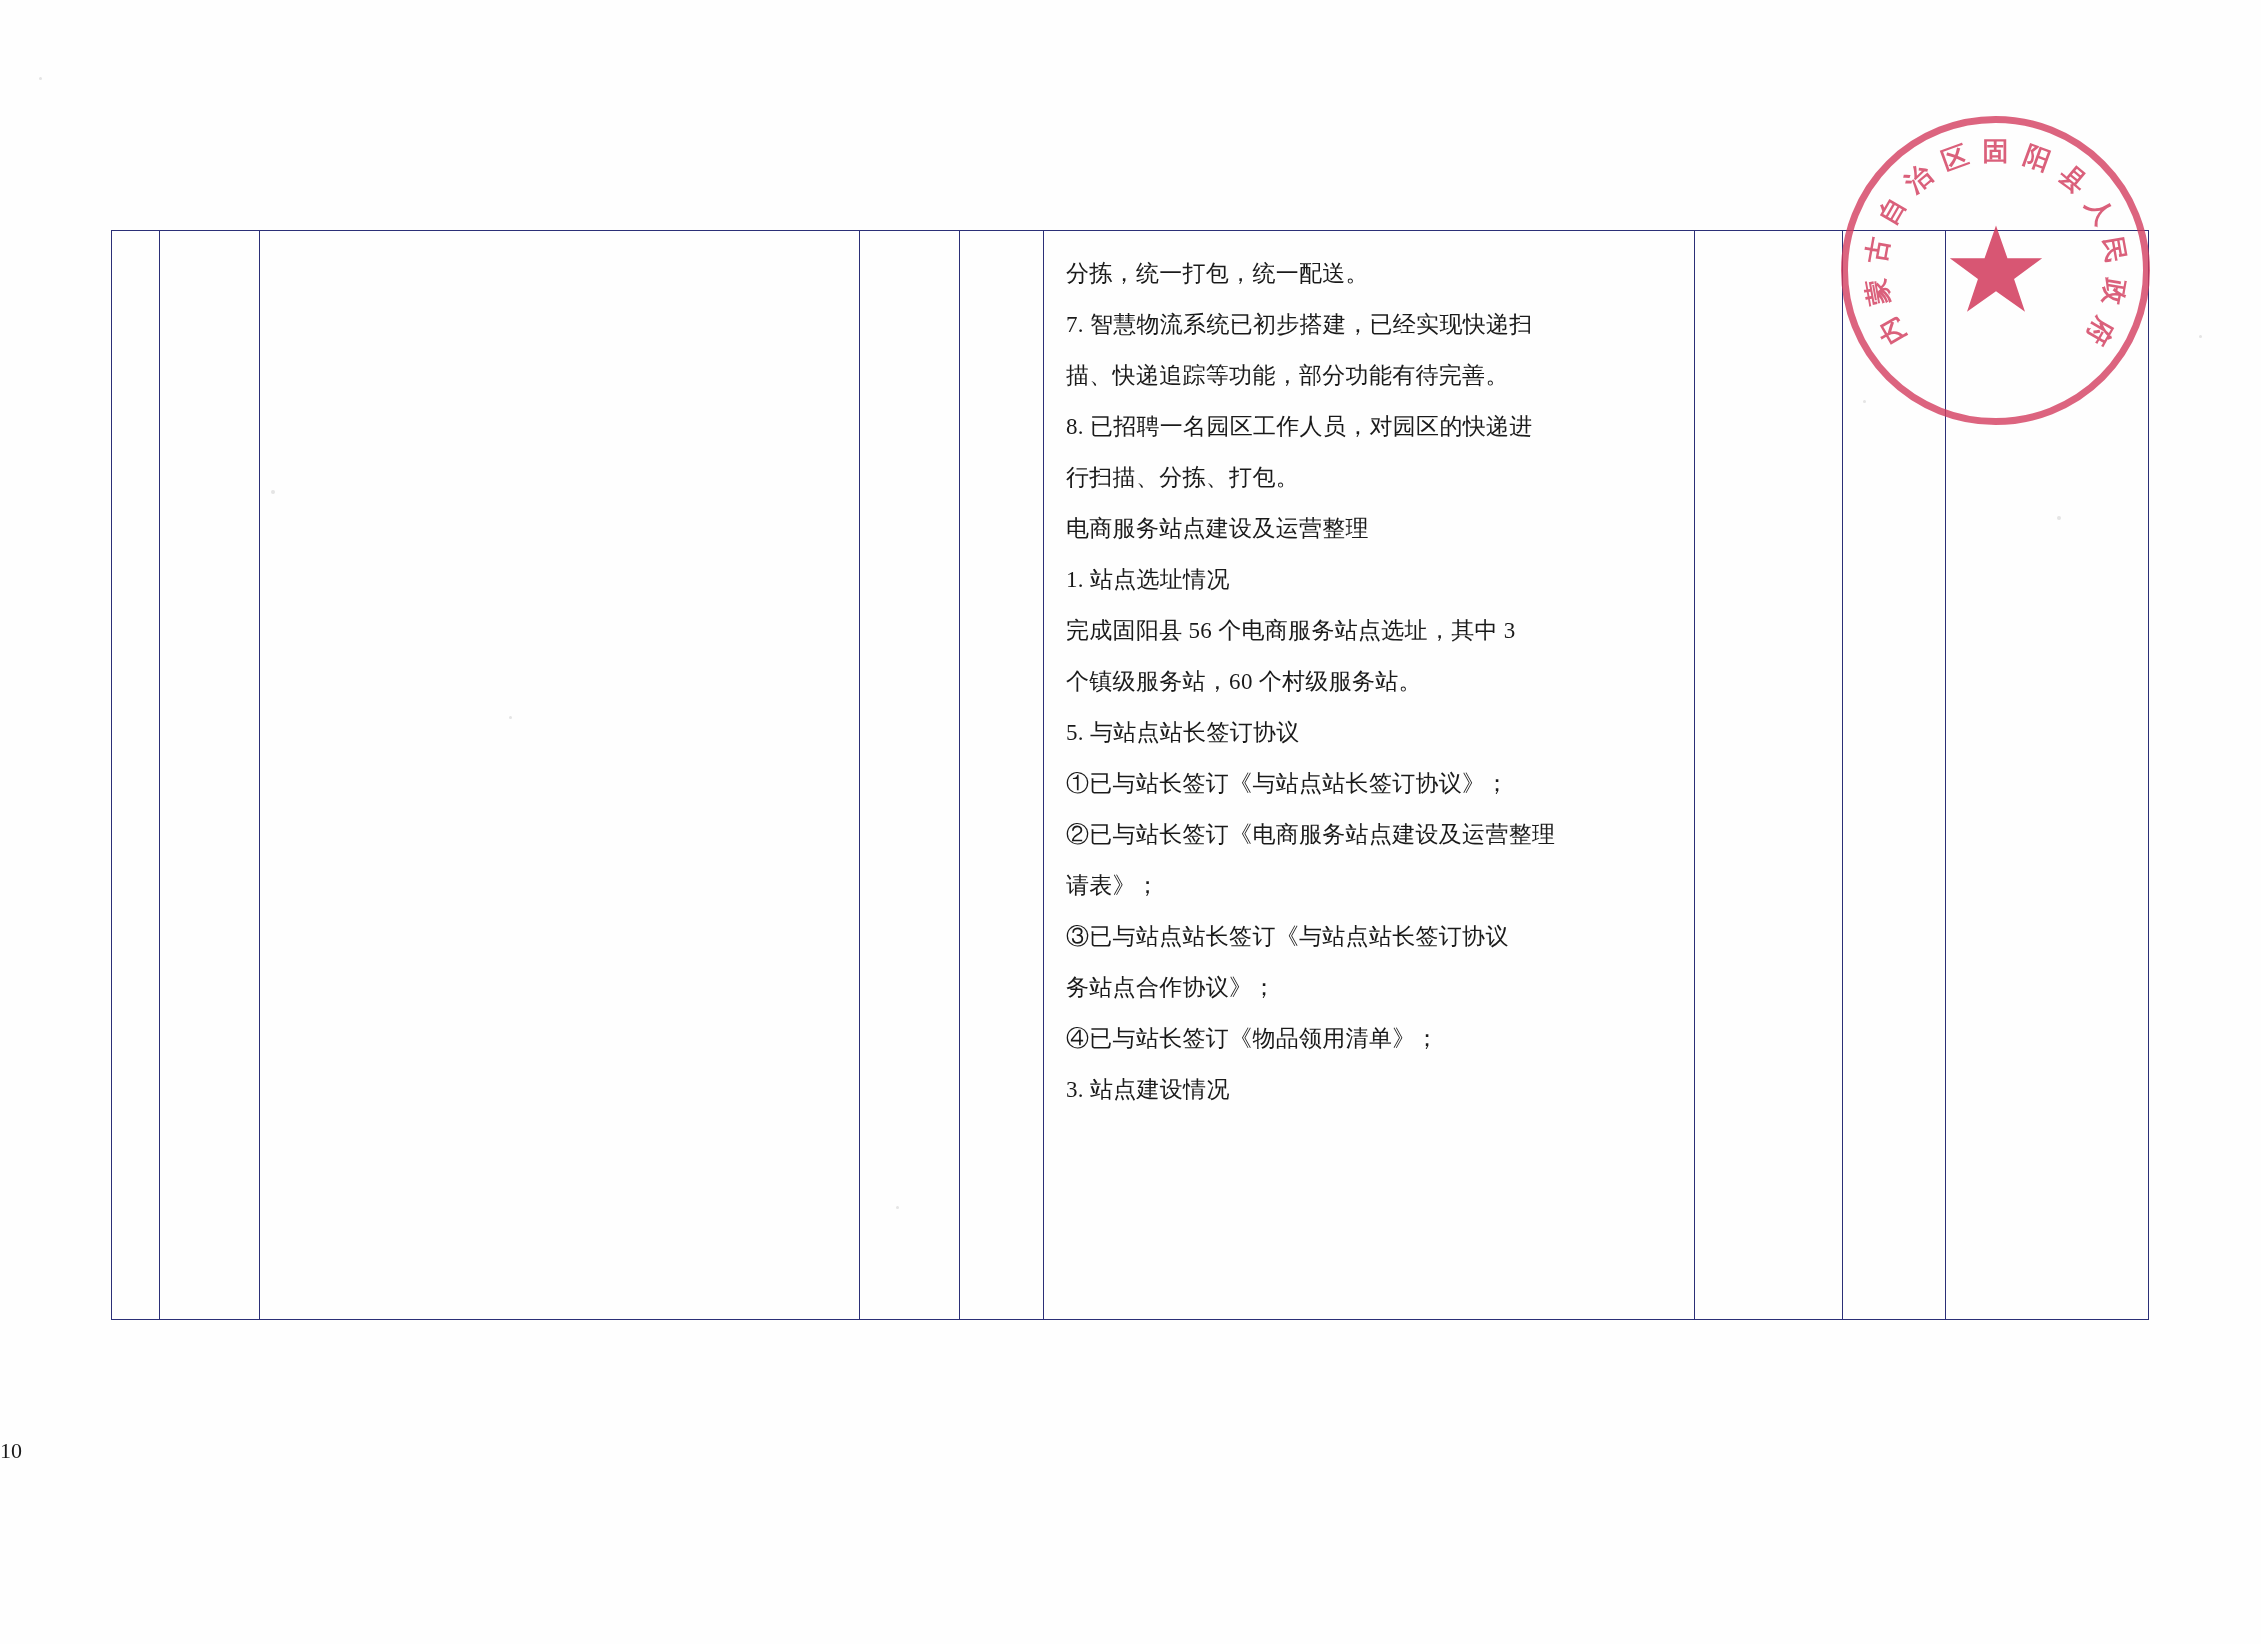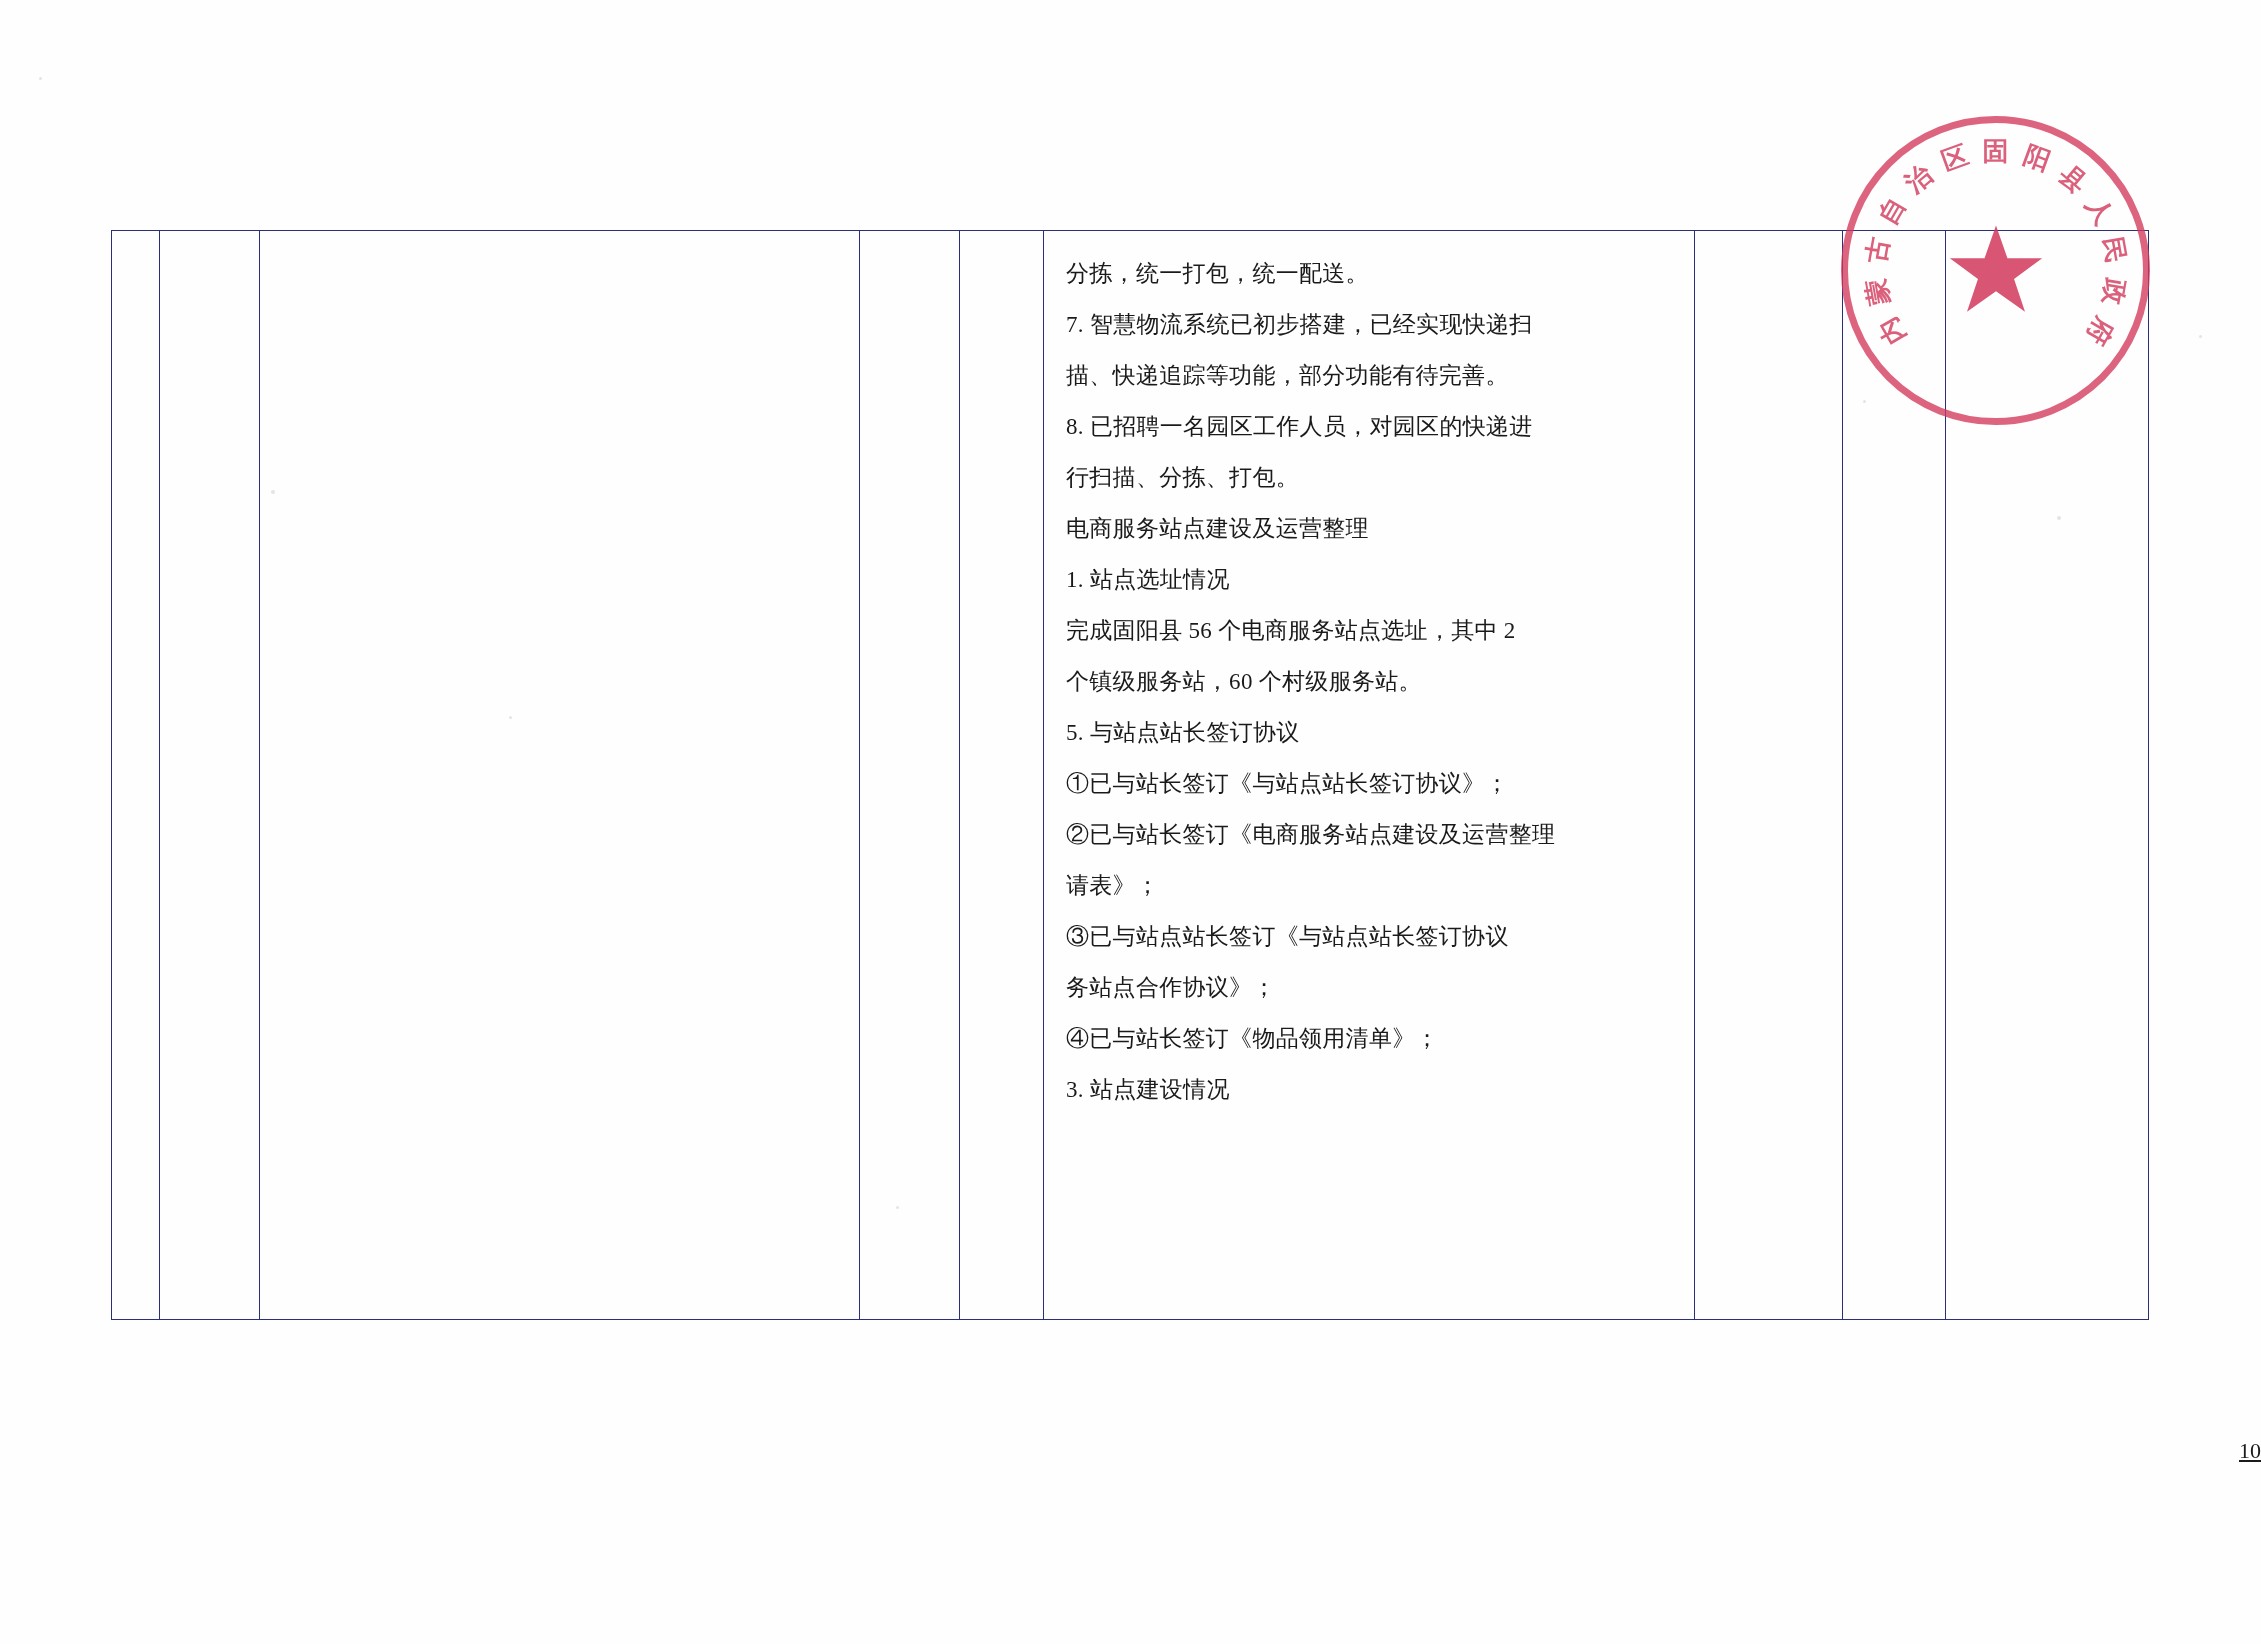--- a/index.html
+++ b/index.html
@@ -105,24 +105,23 @@
     color: #d2395b;
     opacity: 0;
   }
 
   
   .page-number {
     position: absolute;
     left: 0;
     right: 0;
     top: 1438px;
-    text-align: right;
+    text-align: left;
     font-size: 22px;
     color: #1a1a1a;
-    text-decoration: underline;
   }
 
   
   .speck {
     position: absolute;
     background: #cfcfcf;
     border-radius: 50%;
     opacity: 0.55;
   }
 </style>
@@ -160,21 +159,21 @@
         <td></td>
         <td>
           <div class="cell-content">
             <div class="para">分拣，统一打包，统一配送。</div>
             <div class="para">7. 智慧物流系统已初步搭建，已经实现快递扫</div>
             <div class="para">描、快递追踪等功能，部分功能有待完善。</div>
             <div class="para">8. 已招聘一名园区工作人员，对园区的快递进</div>
             <div class="para">行扫描、分拣、打包。</div>
             <div class="para bold">电商服务站点建设及运营整理</div>
             <div class="para">1. 站点选址情况</div>
-            <div class="para">完成固阳县 56 个电商服务站点选址，其中 2</div>
+            <div class="para">完成固阳县 56 个电商服务站点选址，其中 3</div>
             <div class="para">个镇级服务站，60 个村级服务站。</div>
             <div class="para">5. 与站点站长签订协议</div>
             <div class="para">①已与站长签订《与站点站长签订协议》；</div>
             <div class="para">②已与站长签订《电商服务站点建设及运营整理</div>
             <div class="para">请表》；</div>
             <div class="para">③已与站点站长签订《与站点站长签订协议</div>
             <div class="para">务站点合作协议》；</div>
             <div class="para">④已与站长签订《物品领用清单》；</div>
             <div class="para">3. 站点建设情况</div>
           </div>

